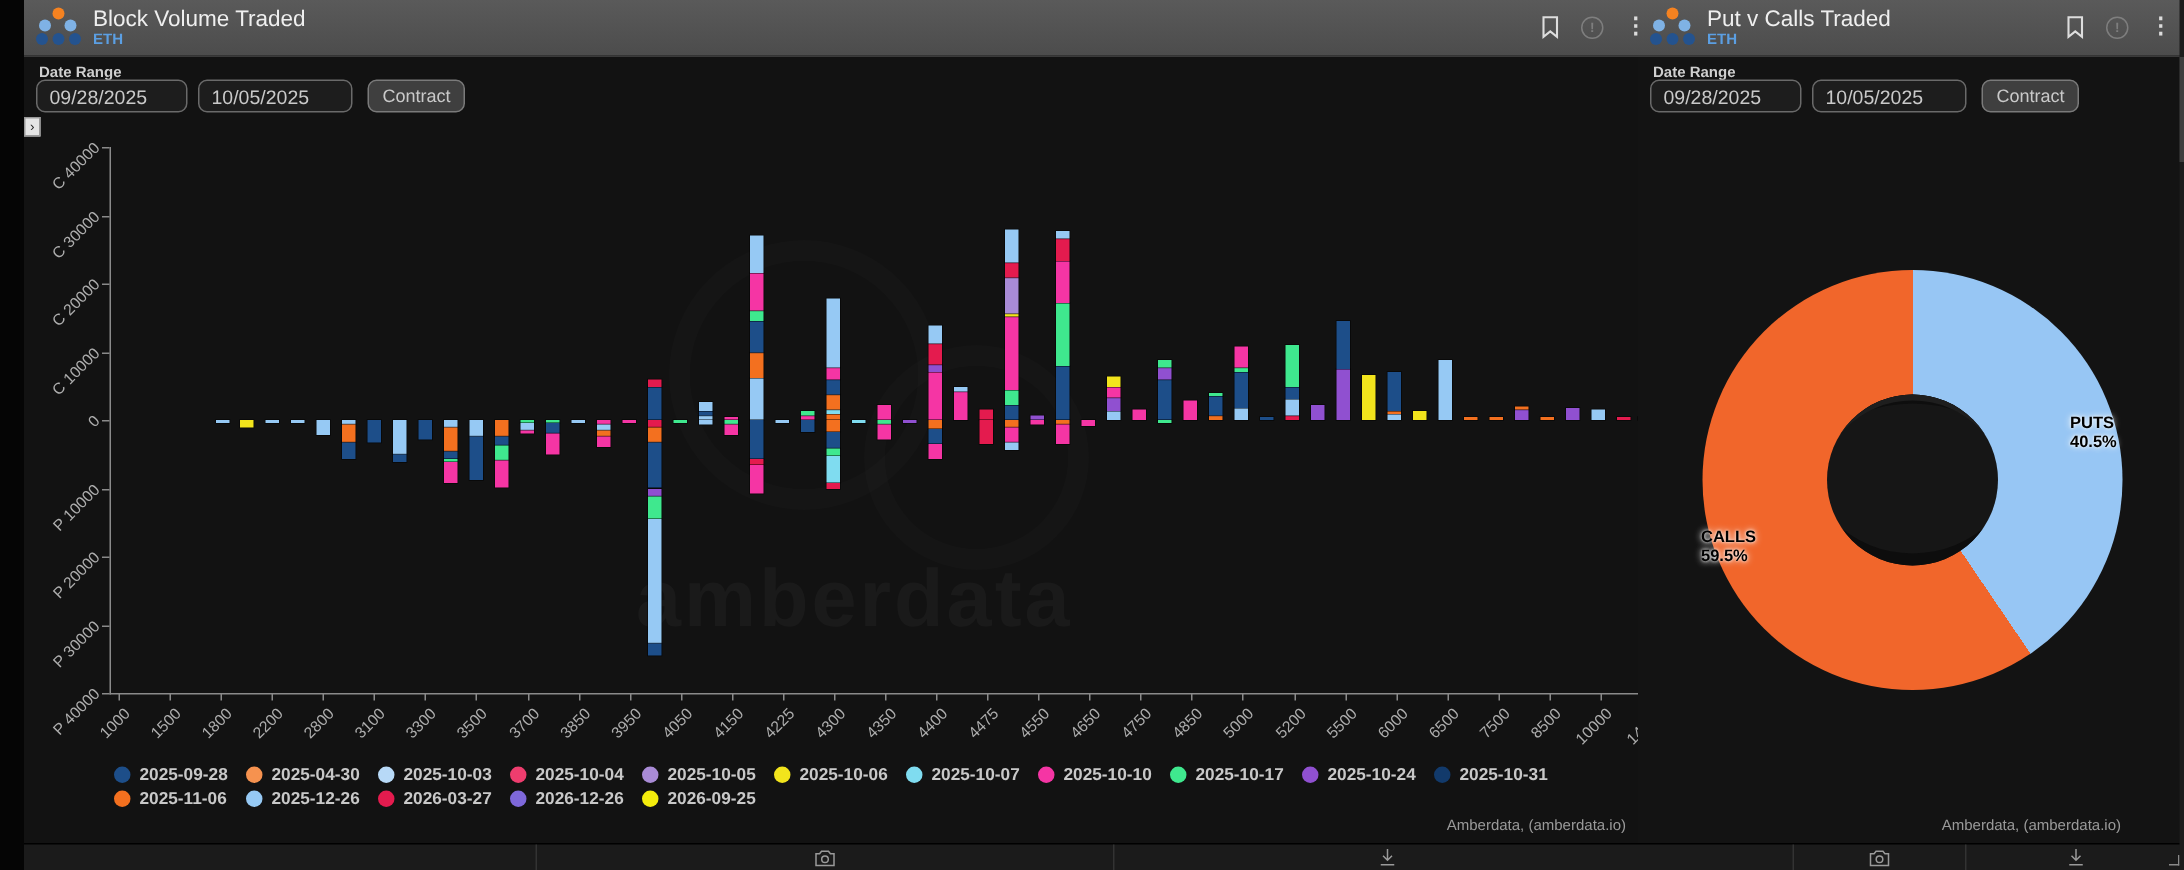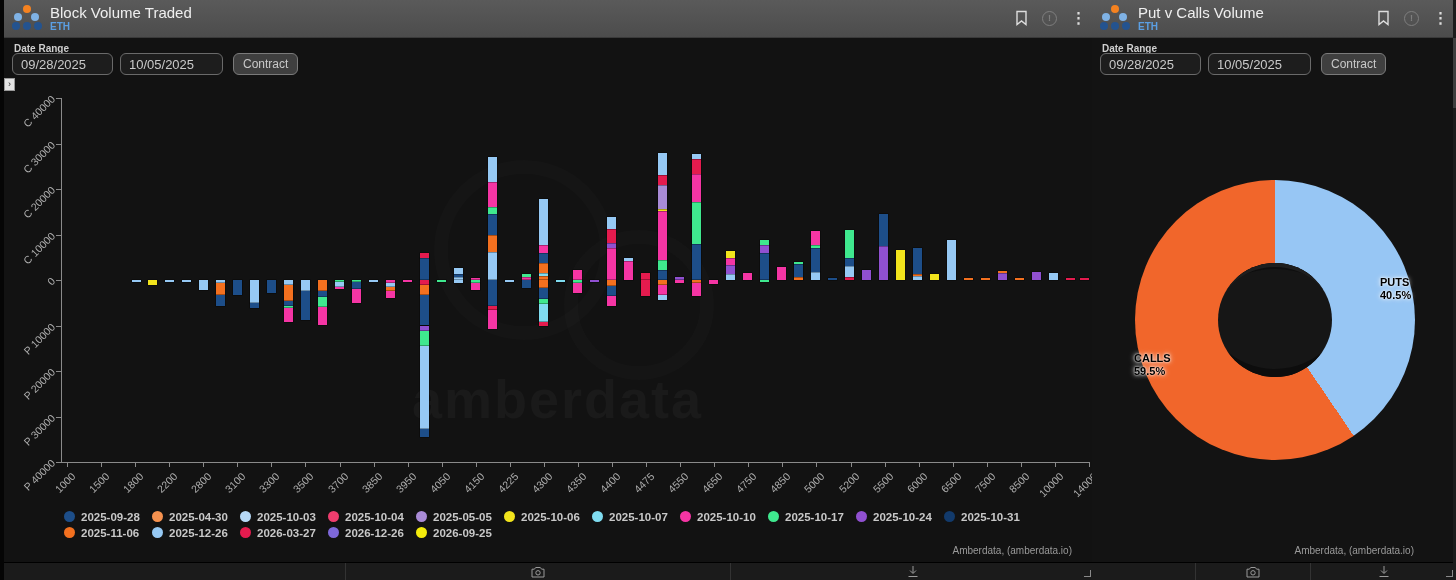--- a/index.html
+++ b/index.html
@@ -1,19 +1,19 @@
 <!DOCTYPE html>
 <html><head>
 <meta charset="utf-8">
 <style>
   * { margin:0; padding:0; box-sizing:border-box; }
   html,body { width:1456px; height:580px; background:#050505; overflow:hidden;
               font-family:"Liberation Sans", sans-serif; }
   .panel { position:absolute; top:0; height:580px; background:#121212; overflow:hidden; }
-  #panel-left  { left:4px; width:1090px; }
+  #panel-left  { left:16px; width:1090px; }
   #panel-right { left:1092px; width:364px; background:#131313; }
 
   .hdr { position:absolute; top:0; left:0; right:0; height:38px;
          background:linear-gradient(#5a5a5a,#4c4c4c); border-bottom:1px solid #3a3a3a; }
   .logo { position:absolute; left:8px; top:5px; width:32px; height:28px; }
   .logo i { position:absolute; width:8px; height:8px; border-radius:50%; }
   .hdr-title { position:absolute; left:46px; top:4px; font-size:15px; color:#efefef; }
   .hdr-sub   { position:absolute; left:46px; top:21px; font-size:10px; font-weight:bold; color:#5b9fe3; }
   .hdr-icons { position:absolute; right:8px; top:8px; display:flex; gap:14px; align-items:center; }
   .info-ic { width:15px; height:15px; border:1.5px solid #8d8d8d; border-radius:50%;
@@ -359,21 +359,21 @@
         <div class="litem">
           <div class="ldot" style="background: rgb(183, 217, 247);"></div>
           <div class="llab">2025-10-03</div>
         </div>
         <div class="litem">
           <div class="ldot" style="background: rgb(238, 61, 110);"></div>
           <div class="llab">2025-10-04</div>
         </div>
         <div class="litem">
           <div class="ldot" style="background: rgb(169, 139, 214);"></div>
-          <div class="llab">2025-05-05</div>
+          <div class="llab">2025-10-05</div>
         </div>
         <div class="litem">
           <div class="ldot" style="background: rgb(242, 228, 28);"></div>
           <div class="llab">2025-10-06</div>
         </div>
         <div class="litem">
           <div class="ldot" style="background: rgb(127, 220, 240);"></div>
           <div class="llab">2025-10-07</div>
         </div>
         <div class="litem">
@@ -439,21 +439,21 @@
 <div class="panel" id="panel-right">
   <div class="hdr">
     <div class="logo">
       <i style="left:11px;top:0;background:#f58220"></i>
       <i style="left:2px;top:8px;background:#7fb2e5"></i>
         <i style="left:19px;top:8px;background:#7fb2e5"></i>
       <i style="left:0;top:17px;background:#24538f"></i>
         <i style="left:11px;top:17px;background:#24538f"></i>
         <i style="left:22px;top:17px;background:#24538f"></i>
     </div>
-    <div class="hdr-title">Put v Calls Volume</div>
+    <div class="hdr-title">Put v Calls Traded</div>
     <div class="hdr-sub">ETH</div>
     <div class="hdr-icons">
       <svg width="13" height="16" viewBox="0 0 13 16">
           <path d="M2 1.5h9v13L6.5 10.9 2 14.5z" fill="none" stroke="#ddd" stroke-width="1.4"></path>
         </svg>
       <div class="info-ic">!</div>
       <div class="dots-ic">⋮</div>
     </div>
   </div>
 

